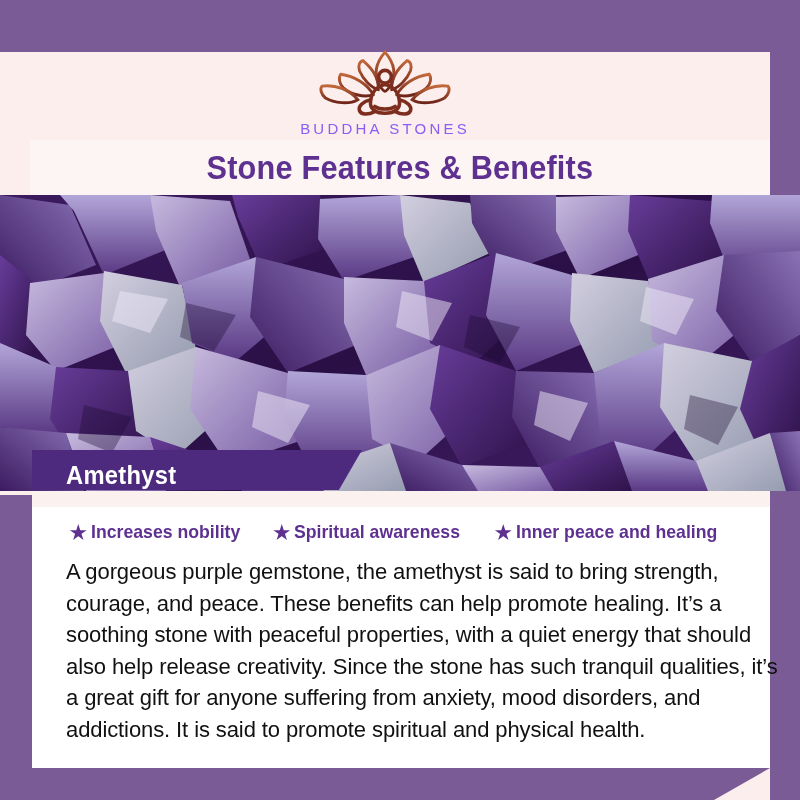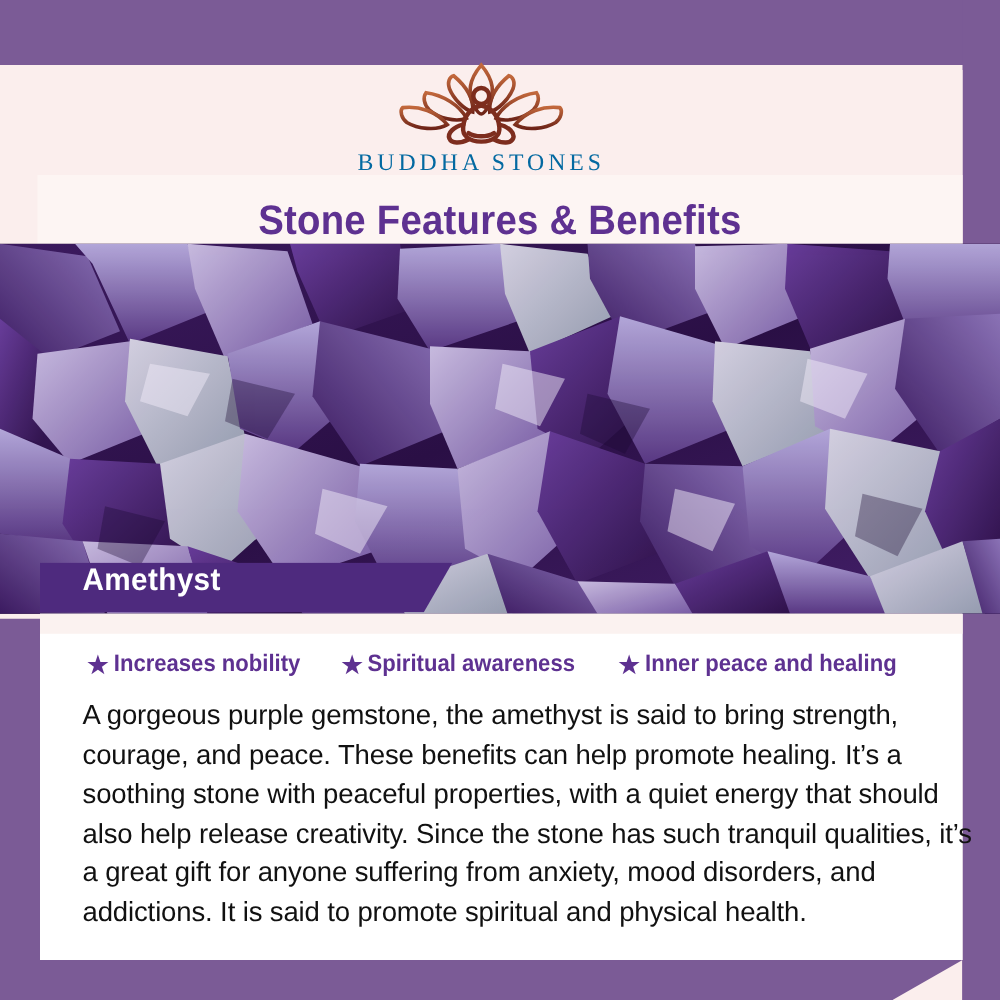--- a/index.html
+++ b/index.html
@@ -20,46 +20,46 @@
   .frame-bottom-notch{
     position:absolute;right:30px;bottom:0;width:56px;height:32px;background:#fbeeed;
     clip-path:polygon(100% 0,100% 100%,0 100%);
   }
 
   
   .header{position:absolute;left:0;top:56px;width:770px;height:139px;background:#fbeeed;}
   .logo-wrap{position:absolute;left:0;top:0;width:770px;display:flex;flex-direction:column;align-items:center;}
   .logo-mark{width:170px;height:86px;display:block;margin-top:-18px;}
   .logo-text{
-    font-family:Liberation Serif, serif;
-    font-size:19px;letter-spacing:3.2px;color:#0369a1;
+    font-family:Liberation Sans, sans-serif;
+    font-size:15px;letter-spacing:3.2px;color:#8b5cf6;
     margin-top:-4px;white-space:nowrap;
   }
 
   
   .title-band{
     position:absolute;left:30px;top:140px;width:740px;height:55px;
-    background:#fdf5f3;display:flex;align-items:flex-end;justify-content:center;
+    background:#fdf5f3;display:flex;align-items:center;justify-content:center;
   }
   .title-text{
     font-size:33px;font-weight:bold;color:#5e3191;
     letter-spacing:.2px;transform:scaleX(.93);transform-origin:center;
     white-space:nowrap;
   }
 
   
   .photo{position:absolute;left:0;top:195px;width:800px;height:296px;overflow:hidden;background:#2a1244;}
   .photo svg{display:block;width:800px;height:296px;}
 
   
   .name-banner{
     position:absolute;left:32px;top:450px;width:330px;height:40px;
     background:#4e2a7e;
     clip-path:polygon(0 0, 100% 0, 93% 100%, 0 100%);
-    display:flex;align-items:flex-start;
+    display:flex;align-items:flex-end;
   }
   .name-text{
     color:#ffffff;font-size:25px;font-weight:bold;letter-spacing:.3px;
     margin-left:34px;transform:scaleX(.95);transform-origin:left center;white-space:nowrap;
   }
 
   
   .panel{position:absolute;left:32px;top:491px;width:738px;height:277px;background:#ffffff;}
   .panel-strip{position:absolute;left:32px;top:491px;width:738px;height:16px;background:#fbf2f0;}
 

